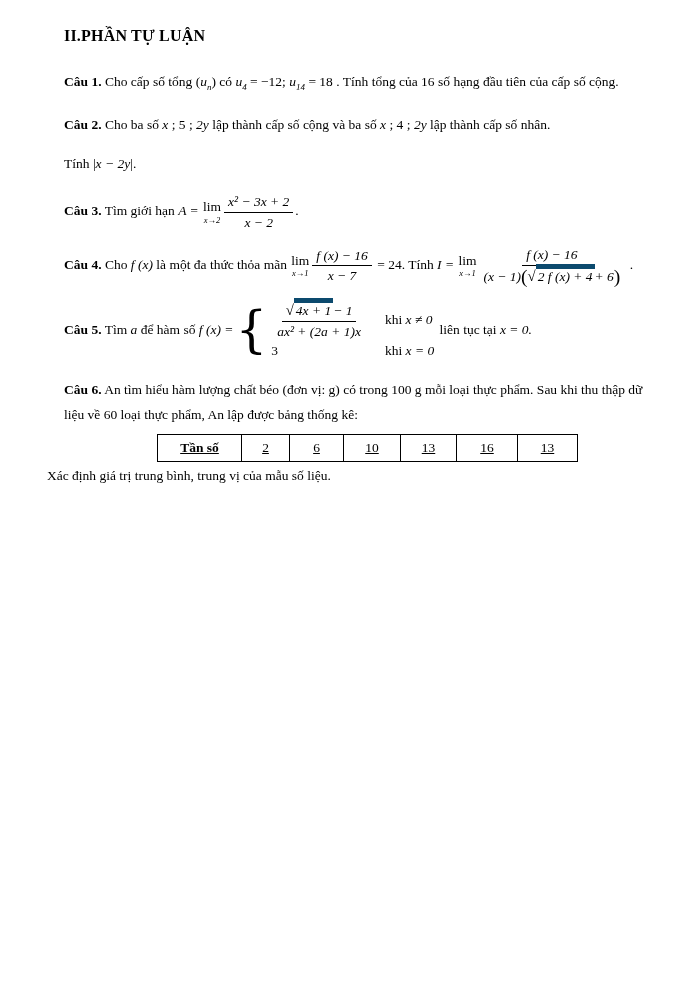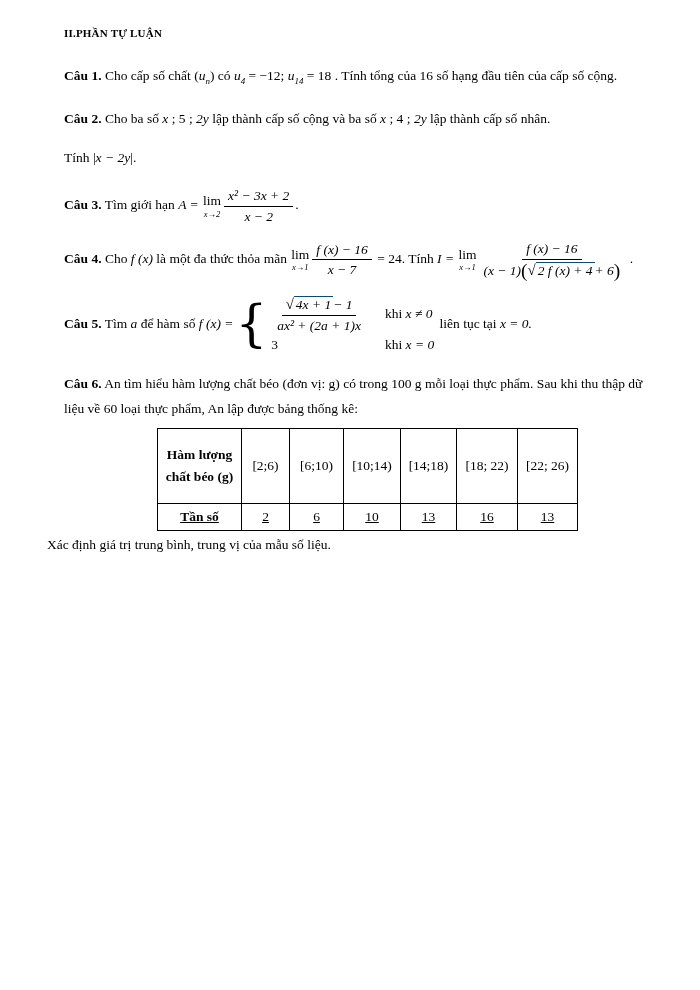--- a/index.html
+++ b/index.html
@@ -2,39 +2,39 @@
 <html><head>
 <meta charset="utf-8">
 <style>
   html,body{margin:0;padding:0;}
   body{
     width:700px;height:990px;background:#ffffff;color:#000;
     font-family:"Liberation Serif","DejaVu Serif",serif;
     font-size:13.5px;
   }
   .page{padding:27px 45px 0 64px;}
-  .title{font-size:11px;font-weight:bold;margin:0 0 28px 0;letter-spacing:.2px;}
+  .title{font-size:16px;font-weight:bold;margin:0 0 28px 0;letter-spacing:.2px;}
   .para{margin:0 0 25px 0;line-height:18px;}
   .para.tight{margin-bottom:21px;}
   .para.mathline{margin-bottom:17px;}
   .lbl{font-weight:bold;}
   .mi{font-style:italic;}
   .mn{font-style:normal;}
   sub.ms{font-size:9px;font-style:italic;line-height:0;}
   .frac{display:inline-flex;flex-direction:column;align-items:center;vertical-align:middle;
         line-height:1.15;text-align:center;margin:0 2px;}
   .frac .num{padding:0 4px 2px;border-bottom:1px solid #000;white-space:nowrap;}
   .frac .den{padding:2px 4px 0;white-space:nowrap;}
   .lim{display:inline-flex;flex-direction:column;align-items:center;vertical-align:middle;
        line-height:1;margin:0 1px;}
   .lim .ll{font-style:normal;text-align:center;}
   .lim .ls{font-size:8.5px;margin-top:2px;font-style:italic;}
   .sqrt{white-space:nowrap;}
   .sqrt .sg{font-size:1.1em;}
-  .sqrt .rad{border-top:1px solid #0c4a6e;padding:0 2px;}
+  .sqrt .rad{border-top:5px solid #0c4a6e;padding:0 2px;}
   .bigp{font-size:1.45em;line-height:0;vertical-align:-0.12em;}
   .cases{display:inline-flex;align-items:center;vertical-align:middle;margin:0 2px;}
   .brace{font-size:50px;line-height:.9;font-family:"DejaVu Serif",serif;font-weight:normal;margin-right:4px;}
   .case-grid{display:inline-grid;grid-template-columns:auto auto;column-gap:18px;row-gap:3px;
              align-items:center;justify-items:start;}
   .q6{line-height:25px;margin-bottom:7px;}
   table.stat{border-collapse:collapse;table-layout:fixed;margin:0 0 5px 93px;}
   table.stat td{border:1px solid #000;text-align:center;vertical-align:middle;padding:0 2px;}
   .hrow td{height:74px;}
   .frow td{height:26px;text-decoration:underline;}
@@ -43,21 +43,21 @@
 </style>
 </head>
 <body>
 
 <div class="page">
 
   <div class="title">II.PHẦN TỰ LUẬN</div>
 
   <p class="para">
     <span class="lbl">Câu 1.</span>
-    <span>Cho cấp số chất</span>
+    <span>Cho cấp số tổng</span>
     <span class="mn"><span class="mn">(</span><span class="mi">u</span><sub class="ms">n</sub><span class="mn">)</span></span>
     <span>có</span>
     <span class="mn"><span class="mi">u</span><sub class="ms">4</sub>
     <span class="mn">= −12;</span>
     <span class="mi">u</span><sub class="ms">14</sub>
     <span class="mn">= 18 .</span></span>
     <span>Tính tổng của 16 số hạng đầu tiên của cấp số cộng.</span>
   </p>
 
   <p class="para tight">
@@ -145,29 +145,20 @@
     <colgroup>
       <col style="width:84px">
         <col style="width:48px">
         <col style="width:54px">
       <col style="width:57px">
         <col style="width:56px">
         <col style="width:61px">
         <col style="width:60px">
     </colgroup>
     <tbody>
-        <tr class="hrow">
-      <td class="hdr">Hàm lượng chất béo (g)</td>
-      <td>[2;6)</td>
-      <td>[6;10)</td>
-      <td>[10;14)</td>
-      <td>[14;18)</td>
-      <td>[18; 22)</td>
-      <td>[22; 26)</td>
-    </tr>
     <tr class="frow">
       <td class="hdr">Tần số</td>
       <td>2</td>
       <td>6</td>
       <td>10</td>
       <td>13</td>
       <td>16</td>
       <td>13</td>
     </tr>
   </tbody>

